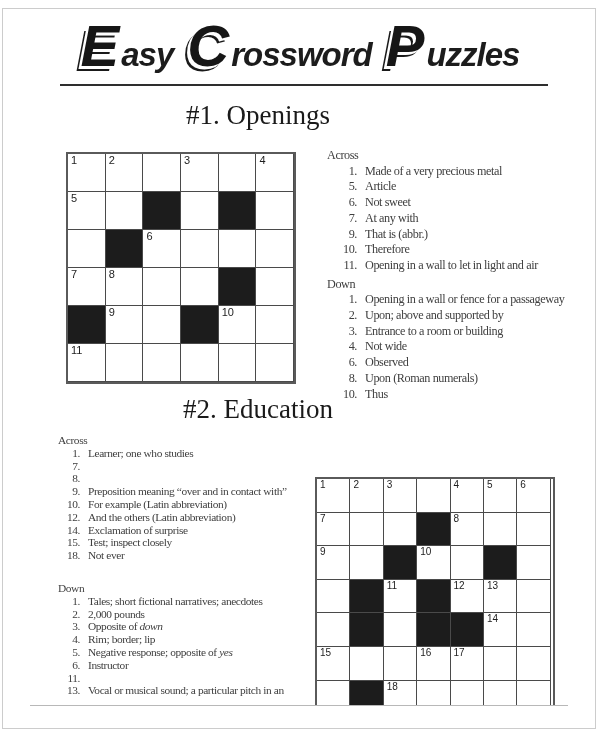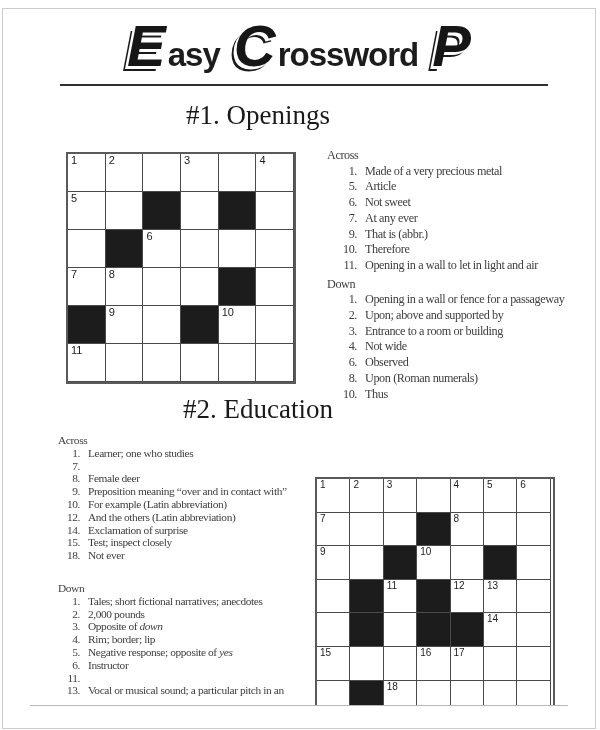--- a/index.html
+++ b/index.html
@@ -16,21 +16,21 @@
     position:absolute; top:18px; left:0; width:600px;
     display:flex; justify-content:center; align-items:baseline;
     font-family:"Liberation Sans", sans-serif; font-weight:bold; white-space:nowrap;
   }
   .title-word { display:inline-flex; align-items:baseline; margin:0 7px; }
   .big-letter {
     font-size:58px; line-height:0.95; font-style:italic; letter-spacing:-2px;
     padding-right:4px; color:#161616;
     text-shadow:-3px 3px 0 #ffffff, -5px 5px 0 #1a1a1a;
   }
-  .word-rest { font-size:33px; letter-spacing:-1px; color:#1c1c1c; }
+  .word-rest { font-size:33px; letter-spacing:-1px; color:#1c1c1c;font-style:italic; }
   .title-rule { position:absolute; left:60px; top:84px; width:488px; height:2px; background:#2e2e2e; }
 
   
   .puzzle-heading {
     position:absolute; left:0; width:516px; text-align:center;
     font-size:27px; font-weight:normal; margin:0; color:#1a1a1a;
   }
   #p1-heading { top:100px; }
   #p2-heading { top:394px; }
 
@@ -77,20 +77,21 @@
     <span class="title-word">
       <span class="big-letter">E</span>
       <span class="word-rest">asy</span>
     </span>
     <span class="title-word">
       <span class="big-letter">C</span>
       <span class="word-rest">rossword</span>
     </span>
     <span class="title-word">
       <span class="big-letter">P</span>
+      <span class="word-rest">uzzles</span>
     </span>
   </div>
 <div class="title-rule"></div>
 
 <h2 class="puzzle-heading" id="p1-heading">#1. Openings</h2>
 
 <div class="cw-grid" id="grid1">
     <div class="cw-cell">
       <span class="cell-num">1</span>
     </div>
@@ -162,21 +163,21 @@
         <div class="clue">
           <span class="clue-num">5.</span>
           <span class="clue-text">Article</span>
         </div>
         <div class="clue">
           <span class="clue-num">6.</span>
           <span class="clue-text">Not sweet</span>
         </div>
         <div class="clue">
           <span class="clue-num">7.</span>
-          <span class="clue-text">At any ever</span>
+          <span class="clue-text">At any with</span>
         </div>
         <div class="clue">
           <span class="clue-num">9.</span>
           <span class="clue-text">That is (abbr.)</span>
         </div>
         <div class="clue">
           <span class="clue-num">10.</span>
           <span class="clue-text">Therefore</span>
         </div>
         <div class="clue">
@@ -228,21 +229,20 @@
     <div class="clue-list">
         <div class="clue">
           <span class="clue-num">1.</span>
           <span class="clue-text">Learner; one who studies</span>
         </div>
         <div class="clue">
           <span class="clue-num">7.</span>
         </div>
         <div class="clue">
           <span class="clue-num">8.</span>
-          <span class="clue-text">Female deer</span>
         </div>
         <div class="clue">
           <span class="clue-num">9.</span>
           <span class="clue-text">Preposition meaning “over and in contact with”</span>
         </div>
         <div class="clue">
           <span class="clue-num">10.</span>
           <span class="clue-text">For example (Latin abbreviation)</span>
         </div>
         <div class="clue">

